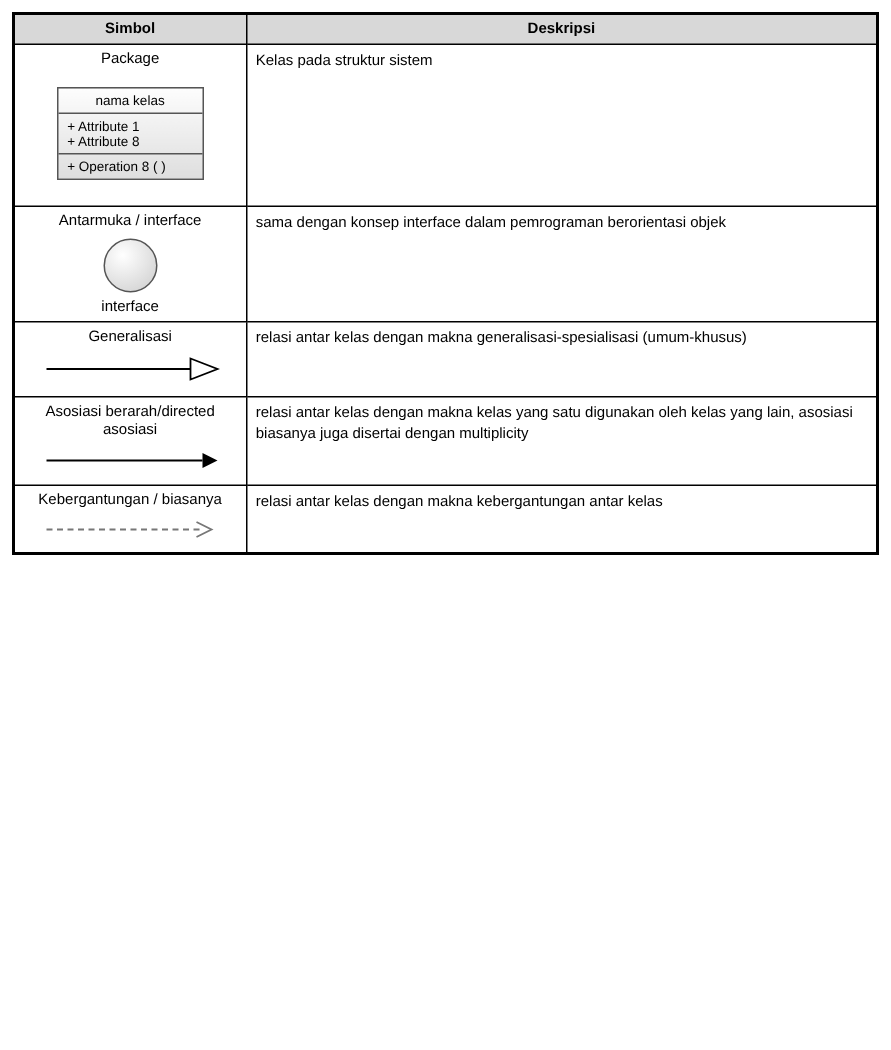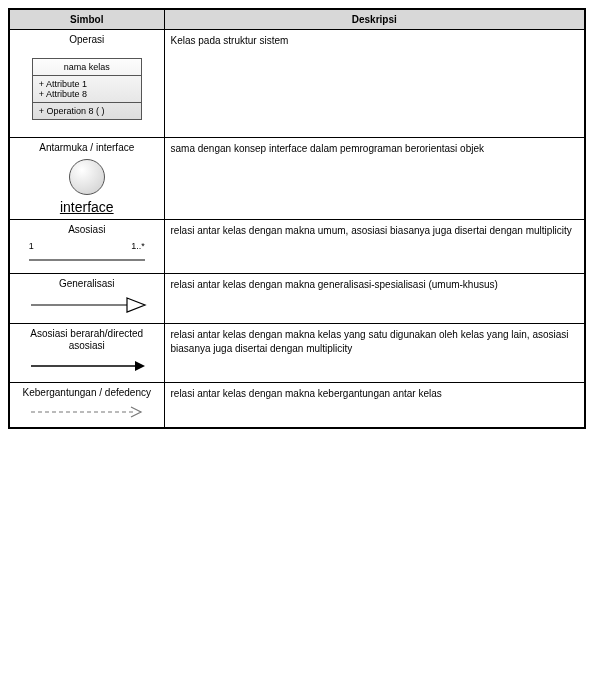--- a/index.html
+++ b/index.html
@@ -37,24 +37,23 @@
   }
   td.desc {
     line-height: 1.35;
   }
   .sym-label {
     font-size: 10px;
     margin-bottom: 6px;
     display: block;
   }
   .sym-sub {
-    font-size: 14px;
+    font-size: 10px;
     margin-top: 4px;
     display: block;
-    text-decoration: underline;
   }
 
   
   .pkg-wrap {
     width: 90px; margin: 0 auto; position: relative;
   }
   .pkg-tab {
     width: 40px; height: 14px;
     background: linear-gradient(#fdfdfd,#d6d6d6);
     border: 1px solid #555; border-bottom: none;
@@ -63,21 +62,21 @@
   .pkg-body {
     width: 90px; height: 40px;
     background: linear-gradient(#fdfdfd,#d6d6d6);
     border: 1px solid #555;
     display: flex; align-items: center; justify-content: center;
     font-size: 10px;
   }
 
   
   .class-box {
-    width: 110px; margin: 13px auto;
+    width: 98px; margin: 13px auto;
     border: 1px solid #555;
     background: linear-gradient(#fdfdfd,#dedede);
     text-align: left;
     font-size: 9px;
   }
   .class-box .sec {
     border-bottom: 1px solid #555;
     padding: 3px 6px;
   }
   .class-box .sec:last-child { border-bottom: none; }
@@ -108,21 +107,21 @@
     <tr>
       <th>Simbol</th>
       <th>Deskripsi</th>
     </tr>
   </thead>
   <tbody>
 
 
     <tr>
       <td class="sym">
-        <span class="sym-label">Operasi</span>
+        <span class="sym-label">Package</span>
         <div class="class-box">
           <div class="sec ttl">nama kelas</div>
           <div class="sec">
             <div>+ Attribute  1</div>
             <div>+ Attribute  8</div>
           </div>
           <div class="sec">+ Operation  8 ( )</div>
         </div>
       </td>
       <td class="desc">Kelas pada struktur sistem</td>
@@ -130,33 +129,20 @@
 
     <tr>
       <td class="sym">
         <span class="sym-label">Antarmuka / interface</span>
         <div class="iface-circle"></div>
         <span class="sym-sub">interface</span>
       </td>
       <td class="desc">sama dengan konsep interface dalam pemrograman berorientasi objek</td>
     </tr>
 
-    <tr>
-      <td class="sym">
-        <span class="sym-label">Asosiasi</span>
-        <div class="assoc-nums">
-          <span>1</span>
-          <span>1..*</span>
-        </div>
-        <svg class="svgline" width="120" height="10">
-          <line x1="2" y1="5" x2="118" y2="5" stroke="#000" stroke-width="1.2"></line>
-        </svg>
-      </td>
-      <td class="desc">relasi antar kelas dengan makna umum, asosiasi biasanya juga disertai dengan multiplicity</td>
-    </tr>
 
     <tr>
       <td class="sym">
         <span class="sym-label">Generalisasi</span>
         <svg class="svgline" width="120" height="20">
           <line x1="4" y1="10" x2="100" y2="10" stroke="#000" stroke-width="1.2"></line>
           <polygon points="100,3 118,10 100,17" fill="#fff" stroke="#000" stroke-width="1.2"></polygon>
         </svg>
       </td>
       <td class="desc">relasi antar kelas dengan makna generalisasi-spesialisasi (umum-khusus)</td>
@@ -168,21 +154,21 @@
         <svg class="svgline" width="120" height="16">
           <line x1="4" y1="8" x2="108" y2="8" stroke="#000" stroke-width="1.4"></line>
           <polygon points="108,3 118,8 108,13" fill="#000"></polygon>
         </svg>
       </td>
       <td class="desc">relasi antar kelas dengan makna kelas yang satu digunakan oleh kelas yang lain, asosiasi biasanya juga disertai dengan multiplicity</td>
     </tr>
 
     <tr>
       <td class="sym">
-        <span class="sym-label" style="line-height:1.2">Kebergantungan / defedency</span>
+        <span class="sym-label" style="line-height:1.2">Kebergantungan / biasanya</span>
         <svg class="svgline" width="120" height="14">
           <line x1="4" y1="7" x2="108" y2="7" stroke="#777" stroke-width="1.2" stroke-dasharray="4,3"></line>
           <polyline points="104,2 114,7 104,12" fill="none" stroke="#777" stroke-width="1.2"></polyline>
         </svg>
       </td>
       <td class="desc">relasi antar kelas dengan makna kebergantungan antar kelas</td>
     </tr>
 
 
   </tbody>

